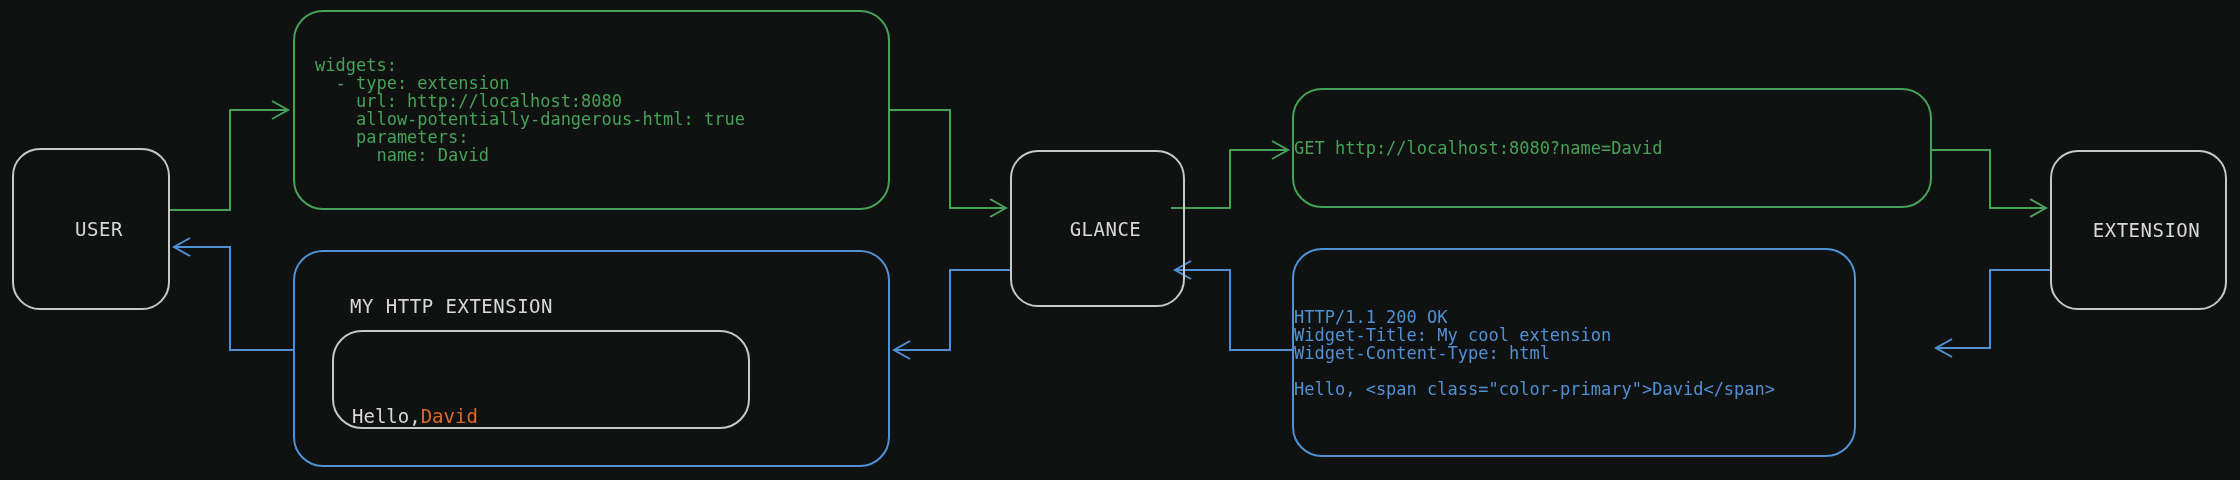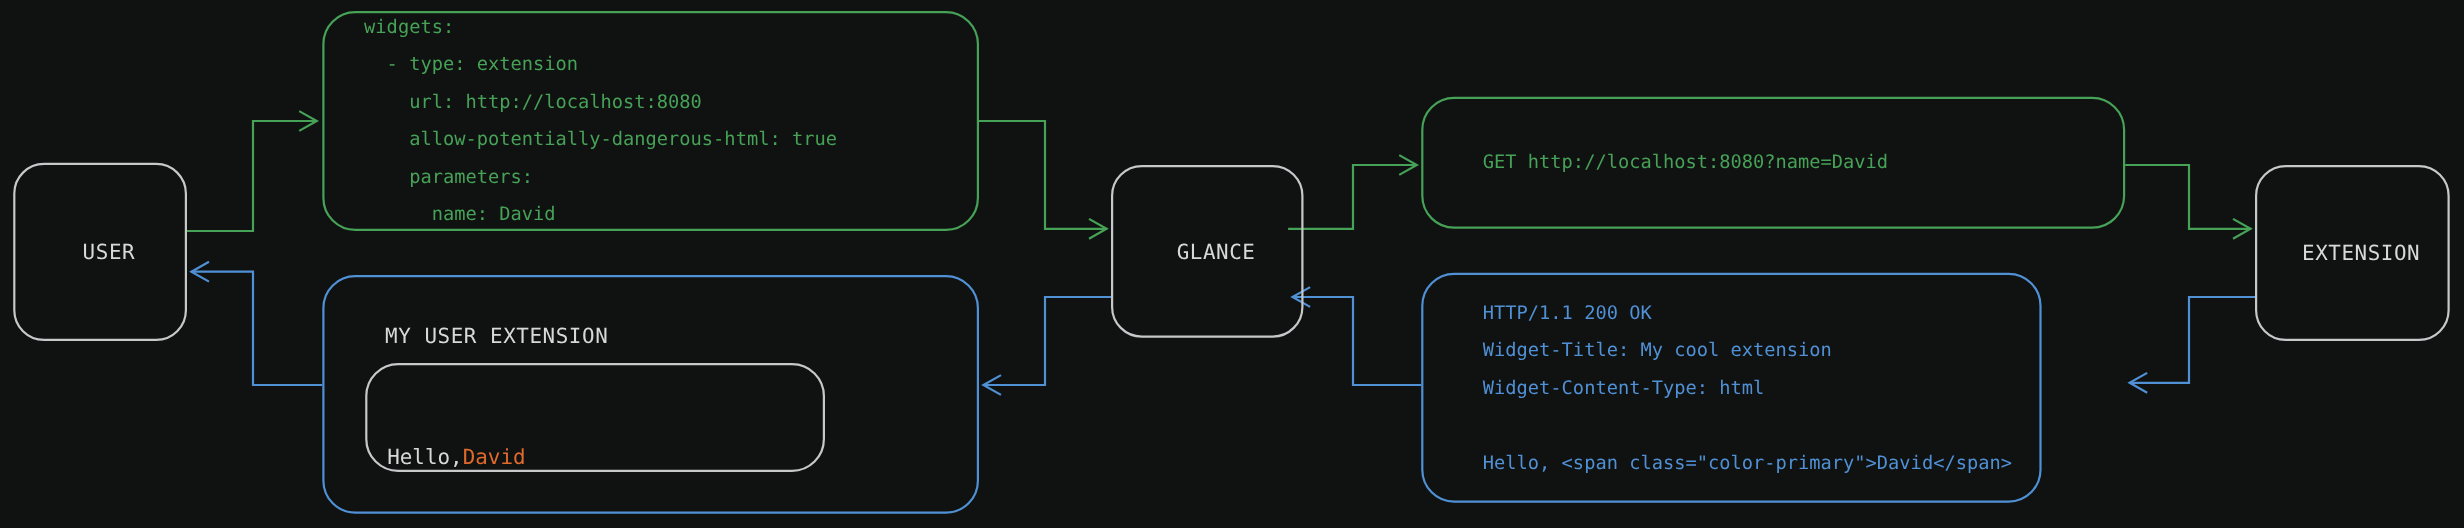--- a/index.html
+++ b/index.html
@@ -36,32 +36,32 @@
     letter-spacing: 0.5px;
     padding-left: 16px;
   }
   .codebox {
     display: flex;
     align-items: center;
   }
   .codebox.green { border-color: var(--green); }
   .codebox.blue  { border-color: var(--blue); }
   pre.code {
-    margin: 16px;
+    margin: 0;
     white-space: pre;
     font-family: inherit;
     font-size: 17px;
-    line-height: 34px;
+    line-height: 18px;
   }
   pre.code.green { color: var(--green); }
   pre.code.blue  { color: var(--blue); }
   #config-box   { left: 293px;  top: 10px;  width: 597px; height: 200px; }
   #config-box pre { padding-left: 20px; }
   #request-box  { left: 1292px; top: 88px;  width: 640px; height: 120px; }
-  #request-box pre, #response-box pre { padding-left: 38px; }
+  #request-box pre, #response-box pre { }
   #response-box { left: 1292px; top: 248px; width: 564px; height: 209px; }
   #user-node      { left: 12px;   top: 148px; width: 158px; height: 162px; }
   #glance-node    { left: 1010px; top: 150px; width: 175px; height: 157px; }
   #extension-node { left: 2050px; top: 150px; width: 177px; height: 160px; }
   #widget-box { left: 293px; top: 250px; width: 597px; height: 217px; border-color: var(--blue); }
   #widget-title {
     position: absolute;
     left: 55px; top: 43px;
     color: var(--text);
     font-size: 19px;
@@ -118,21 +118,21 @@
   <div id="config-box" class="box codebox green">
     <pre class="code green">widgets:
   - type: extension
     url: http://localhost:8080
     allow-potentially-dangerous-html: true
     parameters:
       name: David</pre>
   </div>
 
   <div id="widget-box" class="box">
-    <div id="widget-title">MY USER EXTENSION</div>
+    <div id="widget-title">MY HTTP EXTENSION</div>
     <div id="widget-inner-box">
       <span>Hello, </span>
         <span class="name">David</span>
     </div>
   </div>
 
   <div id="glance-node" class="box node">
     <span>GLANCE</span>
   </div>
 

